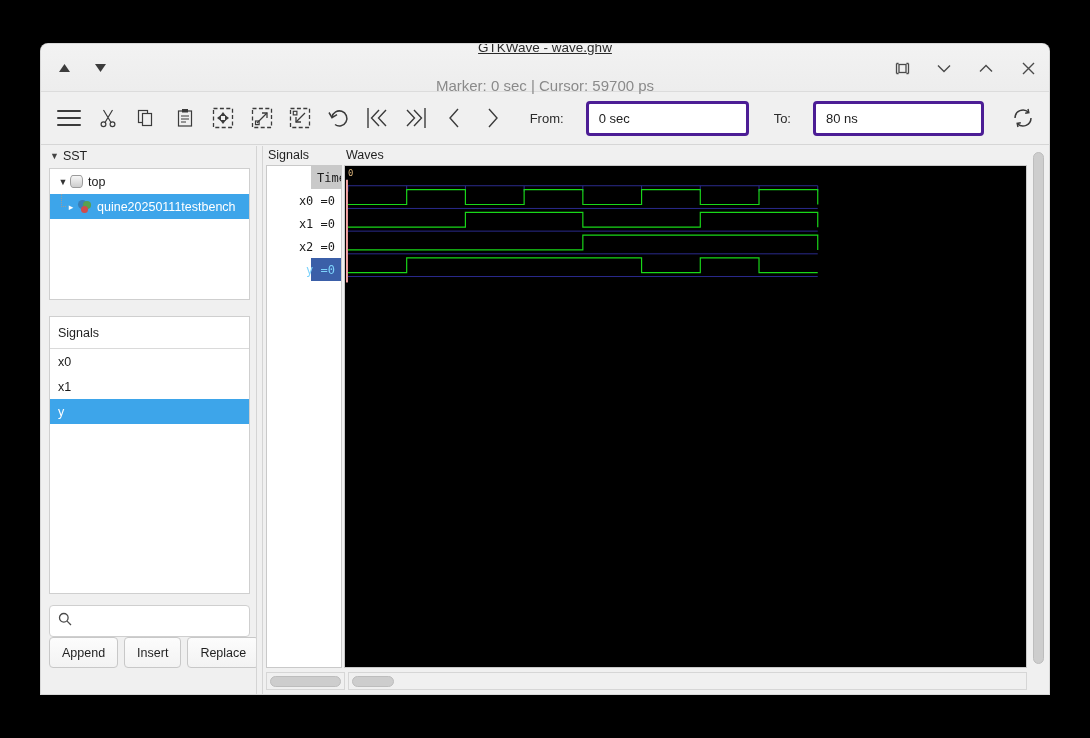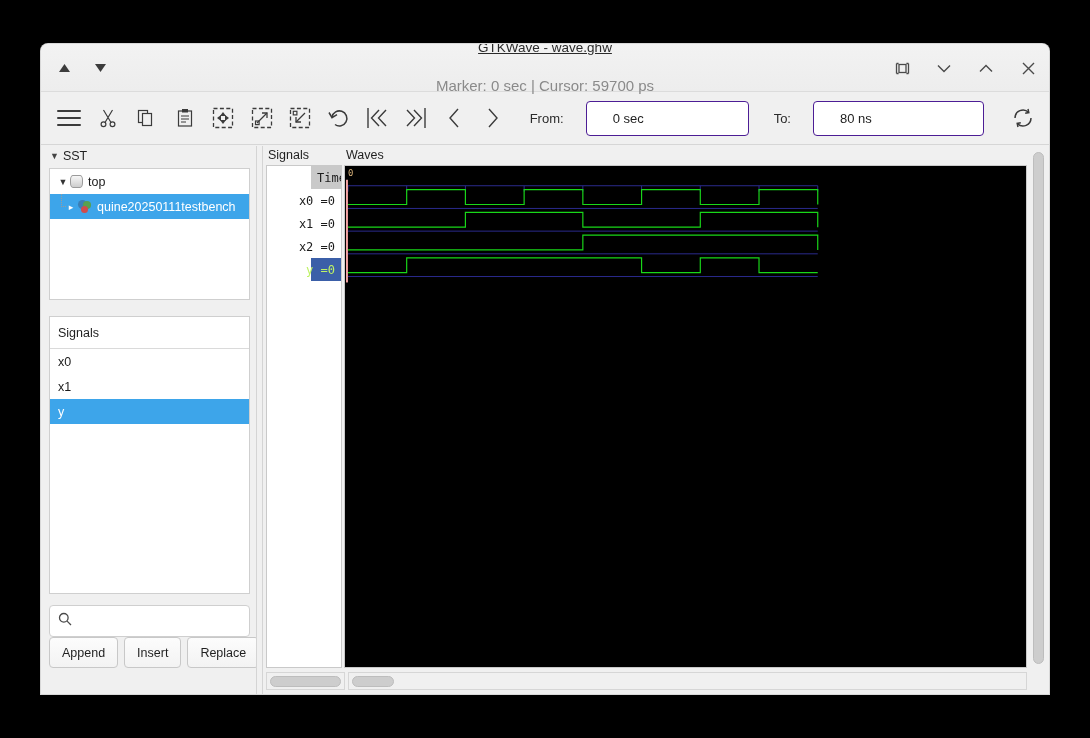--- a/index.html
+++ b/index.html
@@ -62,25 +62,25 @@
   }
   .tool svg { display: block; }
   .fieldlabel {
     font-size: 13px; color: #2b2b2b;
     margin: 0 7px 0 10px;
     white-space: nowrap;
   }
   .textfield {
     height: 35px;
     background: #ffffff;
-    border: 1px solid #4c1d95;
+    border: 3px solid #4c1d95;
     border-radius: 4px;
     font-size: 13px;
     color: #222;
-    padding: 0 26px;
+    padding: 0 10px;
     font-family: "Liberation Sans", sans-serif;
     outline: none;
   }
   #from-field { width: 163px; }
   #to-field { width: 171px; }
 
   
   #body {
     position: absolute;
     left: 0; top: 102px; right: 0; bottom: 0;
@@ -245,21 +245,21 @@
     height: 23px;
     display: flex; align-items: center;
     justify-content: flex-end;
     padding-right: 6px;
     font-size: 12px;
     color: #1b1b1b;
     white-space: nowrap;
     margin-left: 44px;
   }
   .name-row.time { background: #c9c9c9; color: #1b1b1b; justify-content: flex-start; padding-left: 6px; }
-  .name-row.selected { background: #3b5fa8; color: #bef264; }
+  .name-row.selected { background: #3b5fa8; color: #7dd3fc; }
 
   #wavepane {
     flex: 1 1 auto;
     display: flex; flex-direction: column;
     min-width: 0;
     position: relative;
     padding-left: 2px;
   }
   #wave-frame {
     flex: 1 1 auto;

